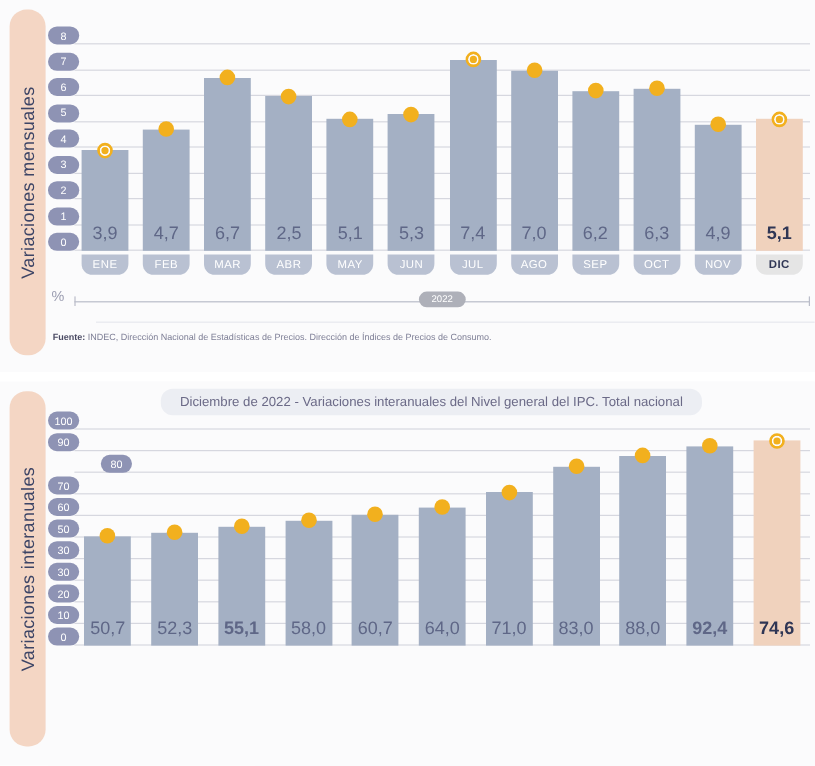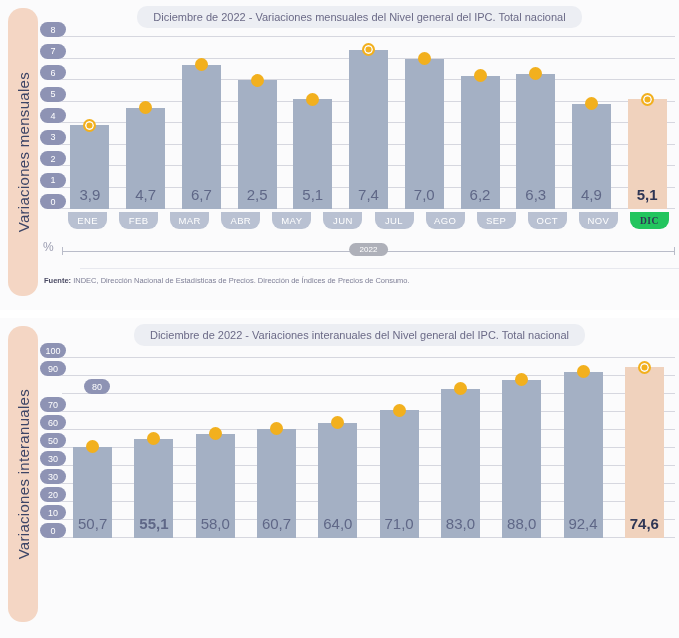--- a/index.html
+++ b/index.html
@@ -152,21 +152,21 @@
   .mpill{
     width:39px;height:17px;
     background:#b9c1d2;
     color:#ffffff;
     font-size:9.5px;
     letter-spacing:.4px;
     border-radius:0 0 9px 9px;
     display:flex;align-items:center;justify-content:center;
     box-sizing:border-box;
   }
-  .mpill.highlight{background:#22c55e;color:#2f3655;font-weight:bold;font-family:Liberation Serif, serif;}
+  .mpill.highlight{background:#e5e5e5;color:#2f3655;font-weight:bold;}
 
   
   .period{
     position:absolute;
     left:22px;right:4px;
     height:16px;
   }
   #period-monthly{top:243px;}
   .period .line{
     position:absolute;
@@ -217,23 +217,20 @@
 <body>
 
 <div class="panel" id="panel-monthly">
 
   <div class="side-strip">
     <span>Variaciones mensuales</span>
   </div>
 
   <div class="card">
 
-    <div class="chart-title">
-      <span>Diciembre de 2022 - Variaciones mensuales del Nivel general del IPC. Total nacional</span>
-    </div>
 
     <div class="plot" id="plot-monthly">
         <div class="gridline" style="bottom: 0%;"></div>
         <div class="ytick" style="bottom: 0%;">0</div>
         <div class="gridline" style="bottom: 12.5%;"></div>
         <div class="ytick" style="bottom: 12.5%;">1</div>
         <div class="gridline" style="bottom: 25%;"></div>
         <div class="ytick" style="bottom: 25%;">2</div>
         <div class="gridline" style="bottom: 37.5%;"></div>
         <div class="ytick" style="bottom: 37.5%;">3</div>
@@ -268,20 +265,26 @@
           </div>
           <div class="barcell">
             <div class="bar" style="height: 75%;">
               <div class="barval">2,5</div>
               <div class="dot" style="top: -6.5px;"></div>
             </div>
           </div>
           <div class="barcell">
             <div class="bar" style="height: 63.75%;">
               <div class="barval">5,1</div>
+              <div class="dot" style="top: -6.5px;"></div>
+            </div>
+          </div>
+          <div class="barcell">
+            <div class="bar" style="height: 66.25%;">
+              <div class="barval">5,3</div>
               <div class="dot" style="top: -6.5px;"></div>
             </div>
           </div>
           <div class="barcell">
             <div class="bar" style="height: 92.5%;">
               <div class="barval">7,4</div>
               <div class="dot ring" style="top: -6.5px;"></div>
             </div>
           </div>
           <div class="barcell">
@@ -410,20 +413,26 @@
         <div class="gridline" style="bottom: 100%;"></div>
         <div class="ytick" style="bottom: 100%;">100</div>
         <div class="bars">
           <div class="barcell">
             <div class="bar" style="height: 50.7%;">
               <div class="barval">50,7</div>
               <div class="dot" style="top: -6.5px;"></div>
             </div>
           </div>
           <div class="barcell">
+            <div class="bar" style="height: 52.3%;">
+              <div class="barval">52,3</div>
+              <div class="dot" style="top: -6.5px;"></div>
+            </div>
+          </div>
+          <div class="barcell">
             <div class="bar" style="height: 55.1%; font-weight: bold;">
               <div class="barval">55,1</div>
               <div class="dot" style="top: -6.5px;"></div>
             </div>
           </div>
           <div class="barcell">
             <div class="bar" style="height: 58%;">
               <div class="barval">58,0</div>
               <div class="dot" style="top: -6.5px;"></div>
             </div>
@@ -452,21 +461,21 @@
               <div class="dot" style="top: -6.5px;"></div>
             </div>
           </div>
           <div class="barcell">
             <div class="bar" style="height: 88%;">
               <div class="barval">88,0</div>
               <div class="dot" style="top: -6.5px;"></div>
             </div>
           </div>
           <div class="barcell">
-            <div class="bar" style="height: 92.4%;">
+            <div class="bar" style="height: 92.4%; font-weight: bold;">
               <div class="barval">92,4</div>
               <div class="dot" style="top: -6.5px;"></div>
             </div>
           </div>
           <div class="barcell">
             <div class="bar highlight" style="height: 94.8%;">
               <div class="barval">74,6</div>
               <div class="dot ring" style="top: -6.5px;"></div>
             </div>
           </div>

